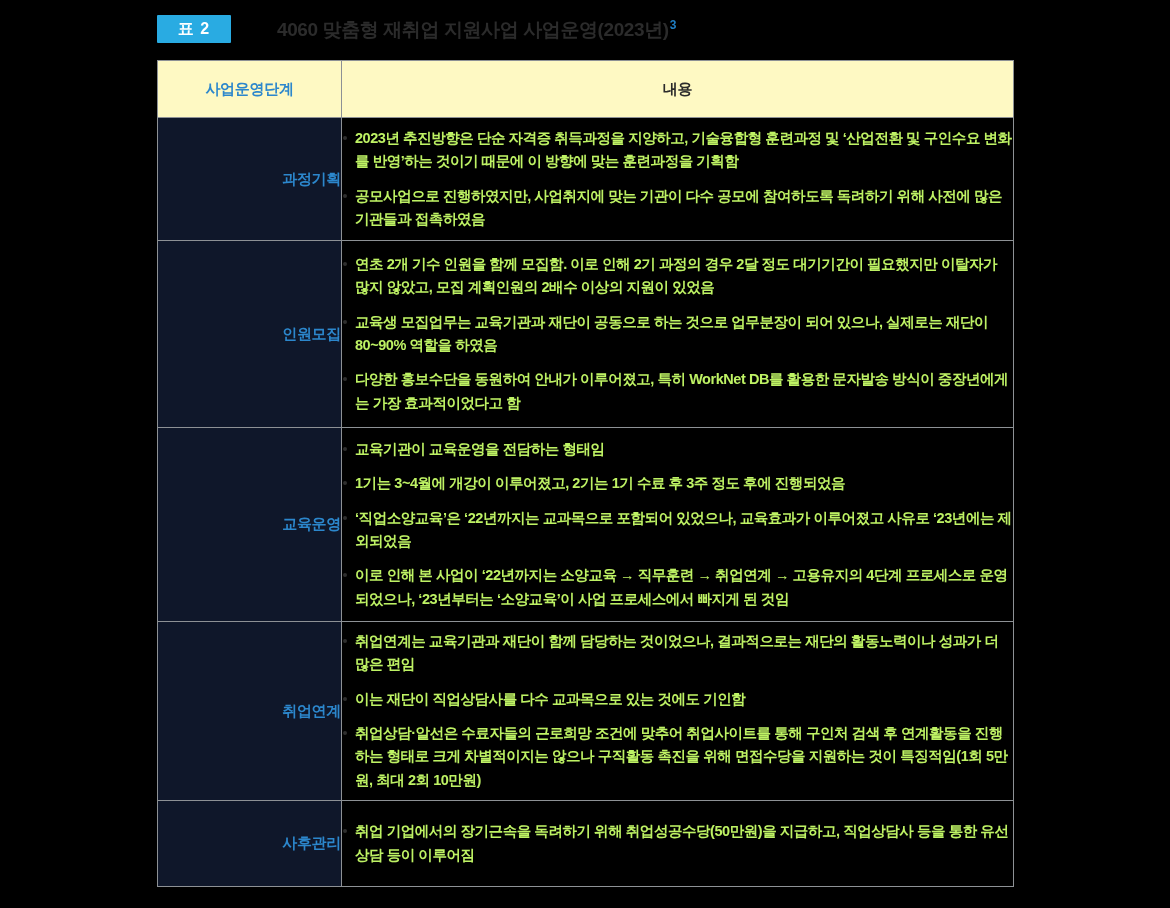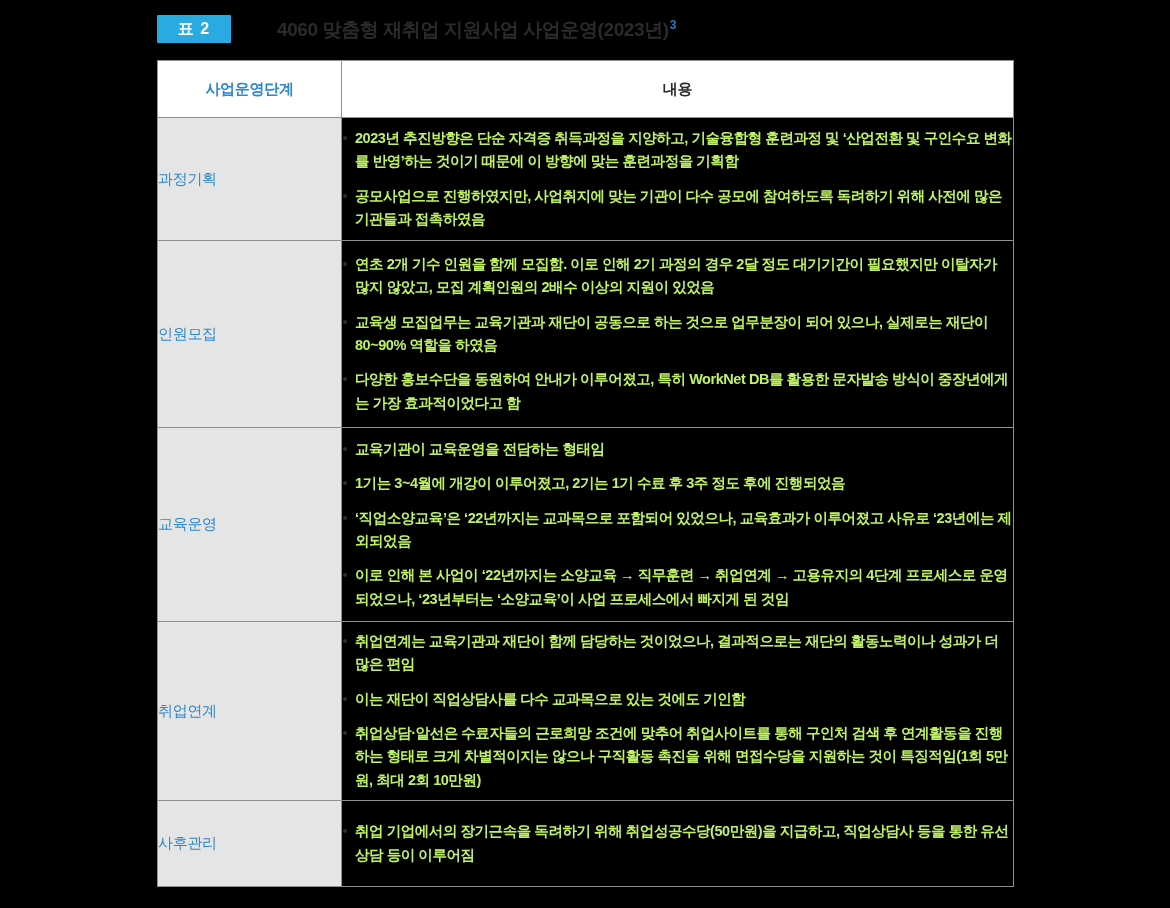--- a/index.html
+++ b/index.html
@@ -81,37 +81,37 @@
   table.tbl col.c-body  { width: 672px; }
 
   table.tbl th,
   table.tbl td {
     border: 1px solid #8d9195;
     vertical-align: middle;
     padding: 0;
   }
 
   thead th {
-    background: #ffffff;
+    background: #fef9c3;
     height: 56px;
     color: #2c87cc;
     font-size: 15px;
     font-weight: bold;
     letter-spacing: -0.3px;
   }
   thead th.head-body {
     color: #2b2b2b;
   }
 
   td.stage {
-    background: #e5e5e5;
-    text-align: left;
+    background: #0f172a;
+    text-align: right;
     color: #2c87cc;
     font-size: 15px;
-    font-weight: normal;
+    font-weight: bold;
     letter-spacing: -0.3px;
   }
 
   td.body {
     background: #000000;
     padding: 13px 16px 13px 14px;
   }
 
   ul.blist {
     list-style: none;

